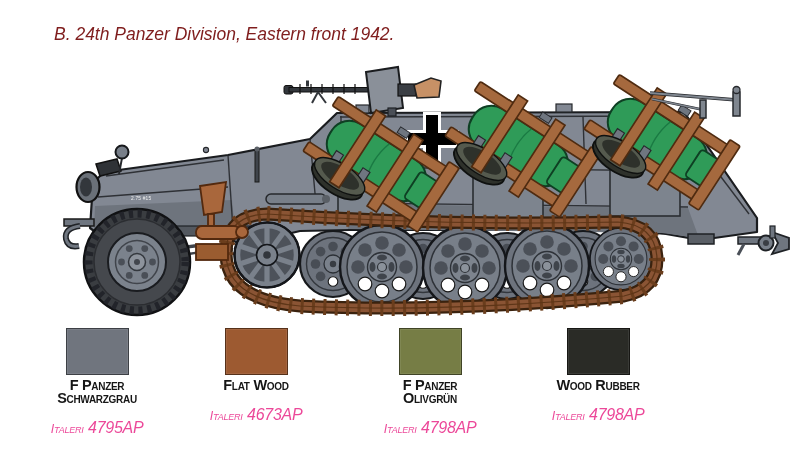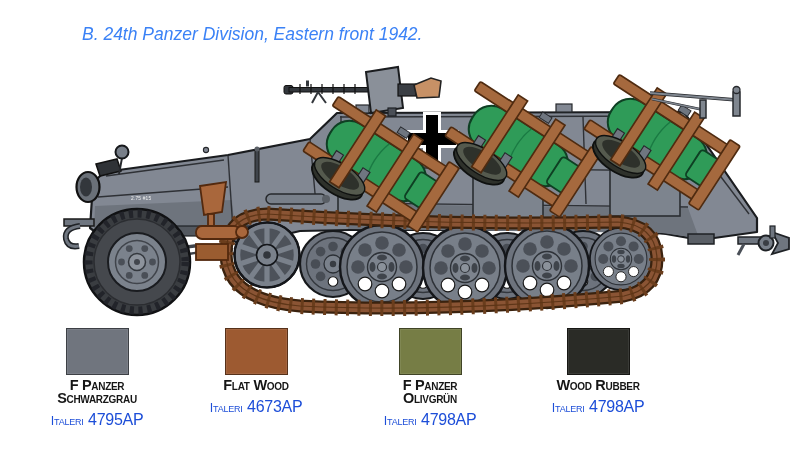--- a/index.html
+++ b/index.html
@@ -2,38 +2,38 @@
 <html><head>
 <meta charset="utf-8">
 <style>
   html,body{margin:0;padding:0;}
   body{
     width:800px;height:464px;background:#ffffff;overflow:hidden;position:relative;
     font-family:"Liberation Sans",sans-serif;
   }
   .title{
     position:absolute;left:54px;top:24px;width:600px;
-    font-style:italic;font-size:17.5px;font-weight:500;color:#3b82f6;letter-spacing:0px;margin-left:28px;
+    font-style:italic;font-size:17.5px;font-weight:500;color:#7f1d1d;letter-spacing:0px;
   }
   svg.art{position:absolute;left:0;top:0;}
   .paint{
     position:absolute;top:328px;width:160px;
     display:flex;flex-direction:column;align-items:center;text-align:center;
   }
   .chip{
     width:61px;height:45px;border:1px solid rgba(0,0,0,0.45);
     box-shadow:inset 0 0 0 1px rgba(255,255,255,0.08);
     margin-bottom:4px;
   }
   .pname{
     font-weight:700;font-variant:small-caps;font-size:14.5px;line-height:13px;
     color:#161616;letter-spacing:-0.3px;
   }
   .pcode{
-    color:#1d4ed8;margin-top:8px;line-height:14px;white-space:nowrap;
+    color:#ec4899;margin-top:16px;line-height:14px;white-space:nowrap;font-style:italic;
   }
   .pcode .brand{font-variant:small-caps;font-size:12.5px;letter-spacing:-0.2px;}
   .pcode .codeval{font-size:16px;letter-spacing:-0.3px;}
 </style>
 </head>
 <body>
 
 <div class="title">B. 24th Panzer Division, Eastern front 1942.</div>
 
 <svg class="art" width="800" height="340" viewBox="0 0 800 340">

